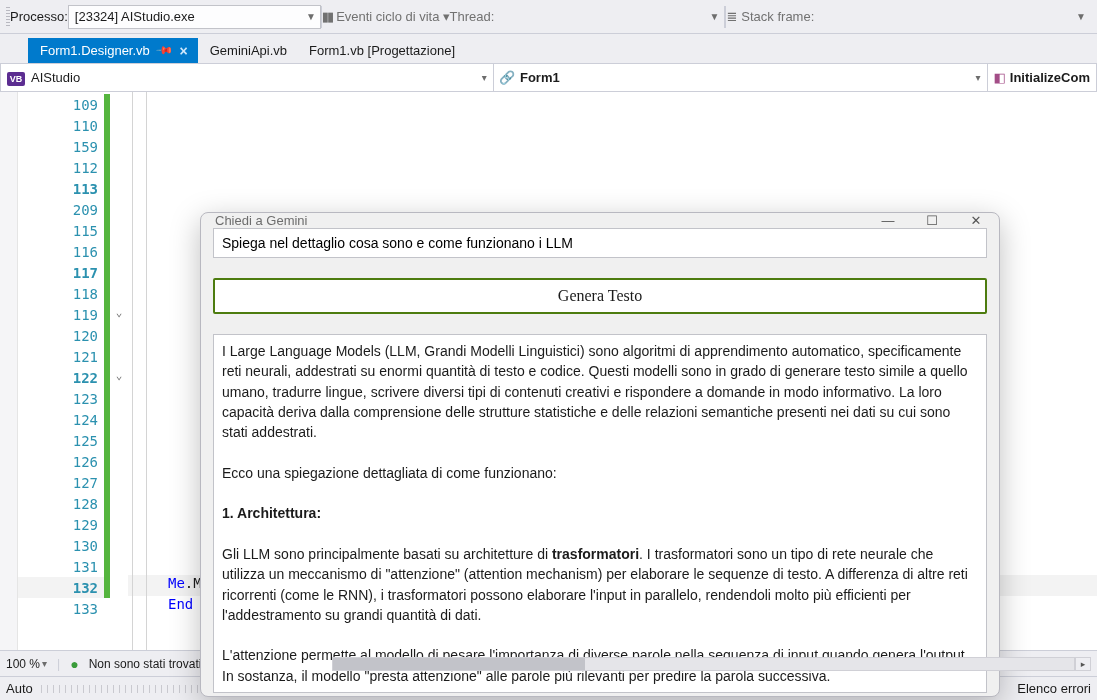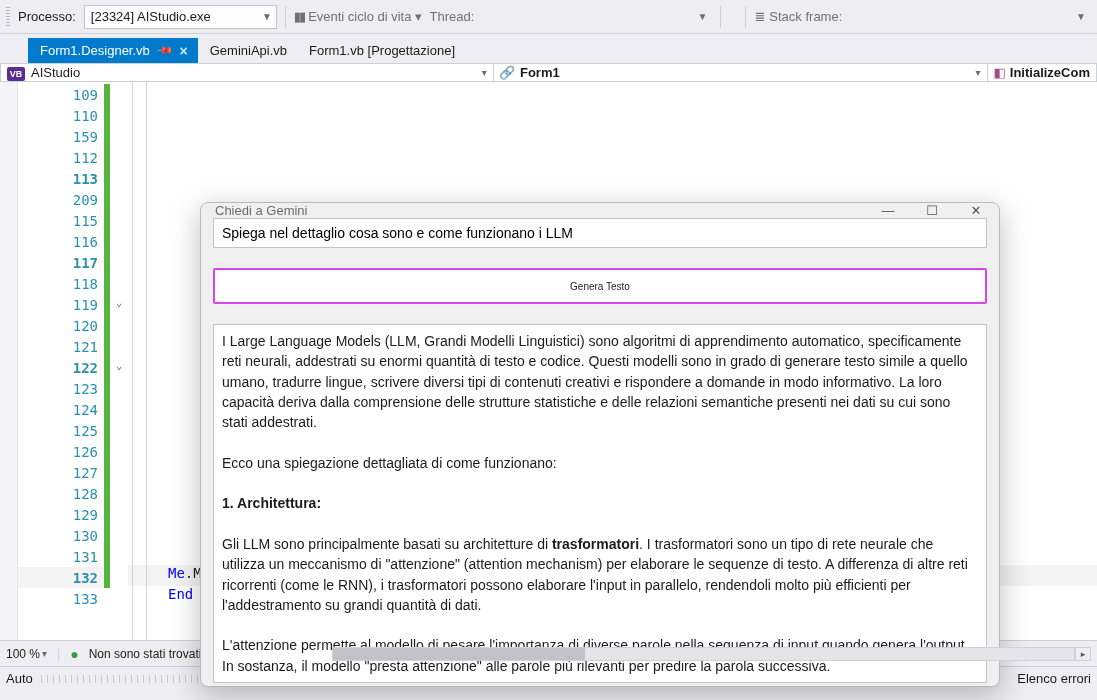--- a/index.html
+++ b/index.html
@@ -15,33 +15,32 @@
     position: relative;
   }
   
   .top-toolbar {
     display: flex;
     align-items: center;
     height: 34px;
     padding: 0 6px;
     border-bottom: 1px solid #ccced8;
     background: #eeeef2;
-    gap: 8px;
   }
   .tb-grip {
     width: 4px; height: 20px;
     background: repeating-linear-gradient(to bottom, #b8b8c0 0 1px, transparent 1px 3px);
   }
   .tb-label { color: #1b1b1b; }
   .tb-combo {
     display: flex; align-items: center; justify-content: space-between;
     border: 1px solid #c2c3c9; background: #fdfdfe;
     height: 24px; padding: 0 4px 0 6px; font-size: 13px;
   }
-  .process-combo { width: 193px; }
+  .process-combo { width: 253px; }
   .thread-combo { width: 230px; border-color: transparent; background: transparent; color: #717171;}
   .stack-combo  { width: 70px; }
   .caret { font-size: 10px; color: #6d6d6d; }
   .tb-btn-ghost { color: #717171; display: flex; align-items: center; gap: 4px; }
   .flag-icon { width: 14px; height: 14px; background:#c4c4c4; clip-path: polygon(0 0,100% 20%,0 40%,0 100%,10% 100%,10% 0);}
   .tb-sep { width:1px; height:22px; background:#ccced8; }
 
   
   .tab-strip {
     display: flex; align-items: flex-end; height: 30px;
@@ -56,21 +55,21 @@
   .file-tab.active {
     background: #007acc; color: #fff;
   }
   .file-tab.active .pin, .file-tab.active .close { color:#cfe8fb; }
   .file-tab .pin { font-size: 11px; transform: rotate(45deg); }
   .file-tab .close { font-size: 14px; font-weight: bold; line-height: 1;}
   .file-tab.inactive { color:#1b1b1b; }
 
   
   .nav-row {
-    display:flex; height:18px; border-bottom:1px solid #ccced8; background:#f5f5f7;
+    display:flex; height:28px; border-bottom:1px solid #ccced8; background:#f5f5f7;
   }
   .nav-combo {
     display:flex; align-items:center; justify-content:space-between;
     border-right:1px solid #ccced8; padding:0 6px 0 6px; background:#fff;
   }
   .nav-combo:first-child { width:495px; border-left:1px solid #ccced8;}
   .nav-combo:nth-child(2){ width:495px; }
   .nav-combo:nth-child(3){ flex:1; }
   .vb-icon { display:inline-flex; width:18px;height:14px;background:#5c2d91;color:#fff;font-size:9px;font-weight:bold;align-items:center;justify-content:center;border-radius:2px;margin-right:6px;}
   .keys-icon{ color:#a07b00; margin-right:4px; font-size:13px;}
@@ -110,22 +109,22 @@
   }
   .dlg-titlebar { display:flex; align-items:center; justify-content:space-between; height:36px; padding:0 10px 0 14px;}
   .dlg-title { color:#6d6d6d; }
   .dlg-controls { display:flex; gap:18px; color:#3c3c3c; }
   .dlg-controls span { width:26px; text-align:center; cursor:pointer; color:#555;}
   .dlg-body { flex:1; display:flex; flex-direction:column; padding:0 12px 16px 12px; gap:20px;}
   .dlg-input {
     height:30px; border:1px solid #c2c3c9; background:#fff; padding:0 8px; font-size:14px;
   }
   .dlg-button {
-    height:36px; border:2px solid #d946ef; background:#fff; color:#1b1b1b;
-    font-size:10px; border-radius:2px; cursor:pointer;
+    height:36px; border:2px solid #4d7c0f; background:#fff; color:#1b1b1b;
+    font-size:16px; border-radius:2px; cursor:pointer;font-family:Liberation Serif, serif;
   }
   .dlg-output {
     flex:1; border:1px solid #c2c3c9; background:#fff; padding:6px 8px;
     font-size:14px; line-height:1.45; overflow-y:auto;
   }
   .dlg-output b { font-weight:700; }
 
   
   .statusbar {
     display:flex; align-items:center; height:26px; border-top:1px solid #ccced8;

